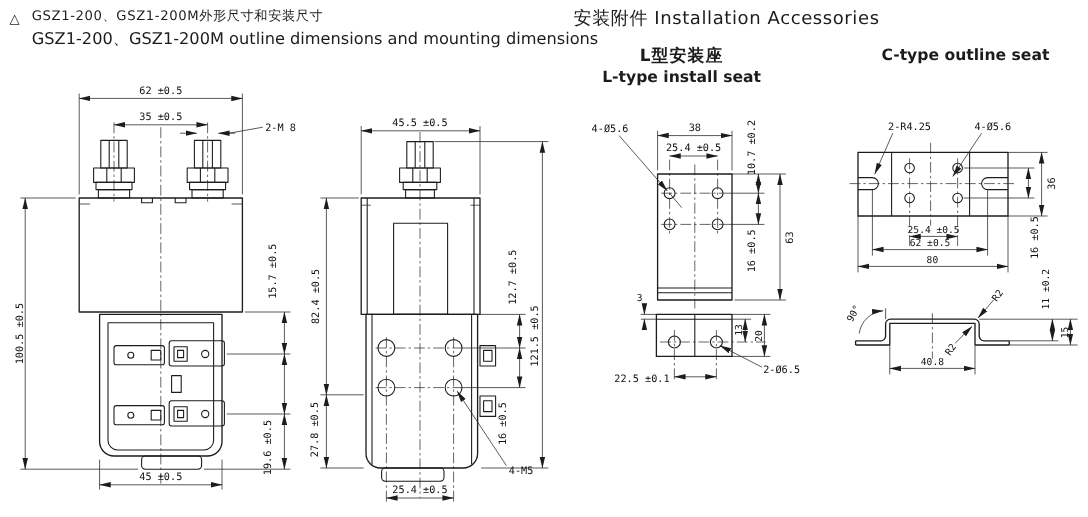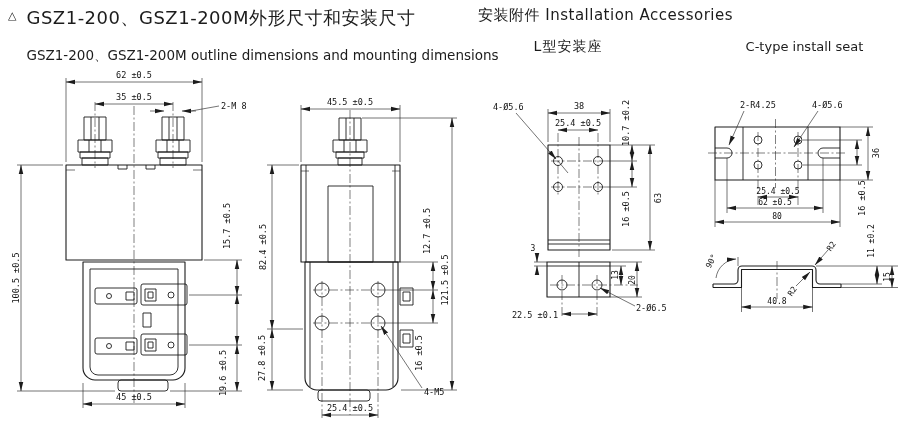--- a/index.html
+++ b/index.html
@@ -1,24 +1,24 @@
 <!DOCTYPE html>
 <html><head>
 <meta charset="utf-8">
 <style>
   html,body{margin:0;padding:0;}
   body{width:907px;height:431px;background:#ffffff;position:relative;
        font-family:"DejaVu Sans","Liberation Sans",sans-serif;color:#1c1c1c;overflow:hidden;}
   .abs{position:absolute;}
   .title-block{left:8px;top:6px;display:flex;gap:10px;}
   .tri{font-size:11px;line-height:20px;color:#222;}
-  .t-zh{font-size:18px;letter-spacing:.5px;}
-  .t-en{font-size:13.5px;margin-top:17px;}
+  .t-zh{font-size:11px;letter-spacing:.5px;}
+  .t-en{font-size:13.5px;margin-top:3px;}
   .acc-header{left:478px;top:6px;font-size:15px;letter-spacing:.5px;}
-  .seat-title{text-align:center;}
+  .seat-title{text-align:center;font-weight:bold;}
   .seat-zh{font-size:14px;letter-spacing:1px;}
   .seat-en{font-size:13px;margin-top:1px;}
   .l-title{left:488px;top:38px;width:160px;}
   .c-title{left:712px;top:38px;width:185px;}
   svg{position:absolute;overflow:visible;}
   .ol{fill:none;stroke:#1c1c1c;stroke-width:1.1;stroke-linejoin:round;}
   .ol2{fill:none;stroke:#1c1c1c;stroke-width:0.9;stroke-linejoin:round;}
   .th{fill:none;stroke:#2a2a2a;stroke-width:0.65;}
   .cl{fill:none;stroke:#2a2a2a;stroke-width:0.6;stroke-dasharray:9 2.5 2 2.5;}
   .dl{font:8.5px "DejaVu Sans Mono","Liberation Mono",monospace;fill:#111;}
@@ -32,24 +32,25 @@
   <div>
     <div class="t-zh">GSZ1-200、GSZ1-200M外形尺寸和安装尺寸</div>
     <div class="t-en">GSZ1-200、GSZ1-200M outline dimensions and mounting dimensions</div>
   </div>
 </div>
 
 <div class="abs acc-header">安装附件 Installation Accessories</div>
 
 <div class="abs seat-title l-title">
   <div class="seat-zh">L型安装座</div>
+  <div class="seat-en">L-type install seat</div>
 </div>
 
 <div class="abs seat-title c-title">
-  <div class="seat-en">C-type install seat</div>
+  <div class="seat-en">C-type outline seat</div>
 </div>
 
 <svg style="left:5px;top:58px;" width="255" height="372" viewBox="0 0 255 372">
   <defs>
     <marker id="a1" markerWidth="10" markerHeight="8" refX="9.3" refY="3" orient="auto-start-reverse" markerUnits="userSpaceOnUse">
       <path d="M9.6,3 L0,0.7 L0,5.3 Z" fill="#1c1c1c"></path>
     </marker>
   </defs>
 
   <g>

